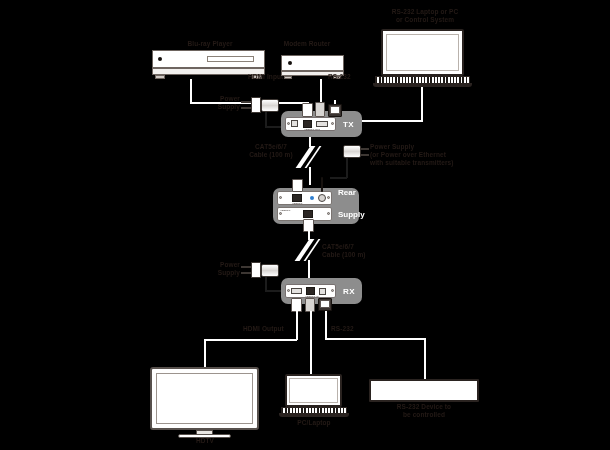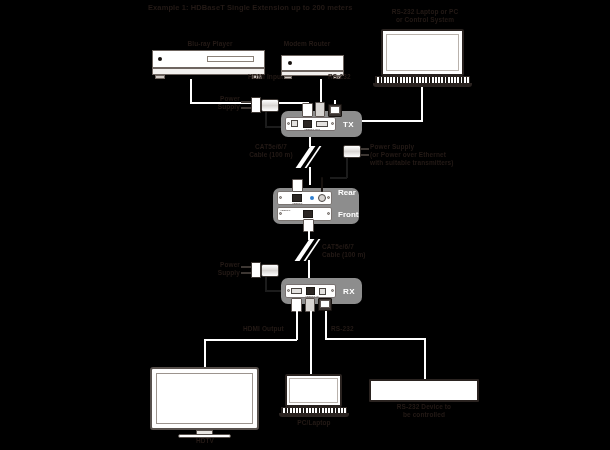--- a/index.html
+++ b/index.html
@@ -246,21 +246,20 @@
     background: #ffffff;
     border: 2px solid #2a2320;
     border-radius: 1px;
   }
 </style>
 </head>
 <body>
 
 <div id="canvas">
 
-  <div class="lbl l" style="left:148px; top:3px; font-size:7.5px;">Example 1: HDBaseT Single Extension up to 200 meters</div>
 
   <div class="lbl c" style="left:370px; top:8px; width:110px; font-size:6.5px;">RS-232 Laptop or PC
 or Control System</div>
 
   <div>
     <div class="lt-lid" style="left:381px; top:29px; width:83px; height:47px;"></div>
     <div class="lt-screen" style="left:386px; top:34px; width:73px; height:37px;"></div>
     <div class="lt-keys" style="left:375px; top:76px; width:95px; height:8px;"></div>
     <div class="lt-base" style="left:373px; top:83px; width:99px; height:4px;"></div>
   </div>
@@ -345,21 +344,21 @@
     <div class="psu-prong" style="left:361px; top:148px; width:8px;"></div>
     <div class="psu-prong" style="left:361px; top:154px; width:8px;"></div>
   </div>
   <div class="wire wire-v wire-dark" style="left:346px; top:158px; height:20px; background:#1c1c1c;"></div>
   <div class="wire wire-h wire-dark" style="left:330px; top:177px; width:17px; background:#1c1c1c;"></div>
 
   <div class="rep" style="left:273px; top:188px; width:86px; height:36px;"></div>
   <div class="rep-panel" style="left:277px; top:191px; width:55px; height:14px;"></div>
   <div class="rep-panel" style="left:277px; top:207px; width:55px; height:14px;"></div>
   <div class="rep-tag" style="left:338px; top:188px;">Rear</div>
-  <div class="rep-tag" style="left:338px; top:210px;">Front</div>
+  <div class="rep-tag" style="left:338px; top:210px;">Supply</div>
   <div class="screwdot" style="left:279px; top:196px;"></div>
   <div class="screwdot" style="left:327px; top:196px;"></div>
   <div class="screwdot" style="left:279px; top:212px;"></div>
   <div class="screwdot" style="left:327px; top:212px;"></div>
 
   <div class="port-dark" style="left:292px; top:194px; width:10px; height:8px;"></div>
   <div class="pin-txt" style="left:292px; top:202px;">HDBaseT</div>
   <div class="led" style="left:310px; top:196px; width:4px; height:4px; background:#2f7fd0;"></div>
   <div class="knob" style="left:318px; top:194px; width:8px; height:8px;"></div>
   <div class="ant" style="left:321px; top:177px; width:2px; height:15px;"></div>

